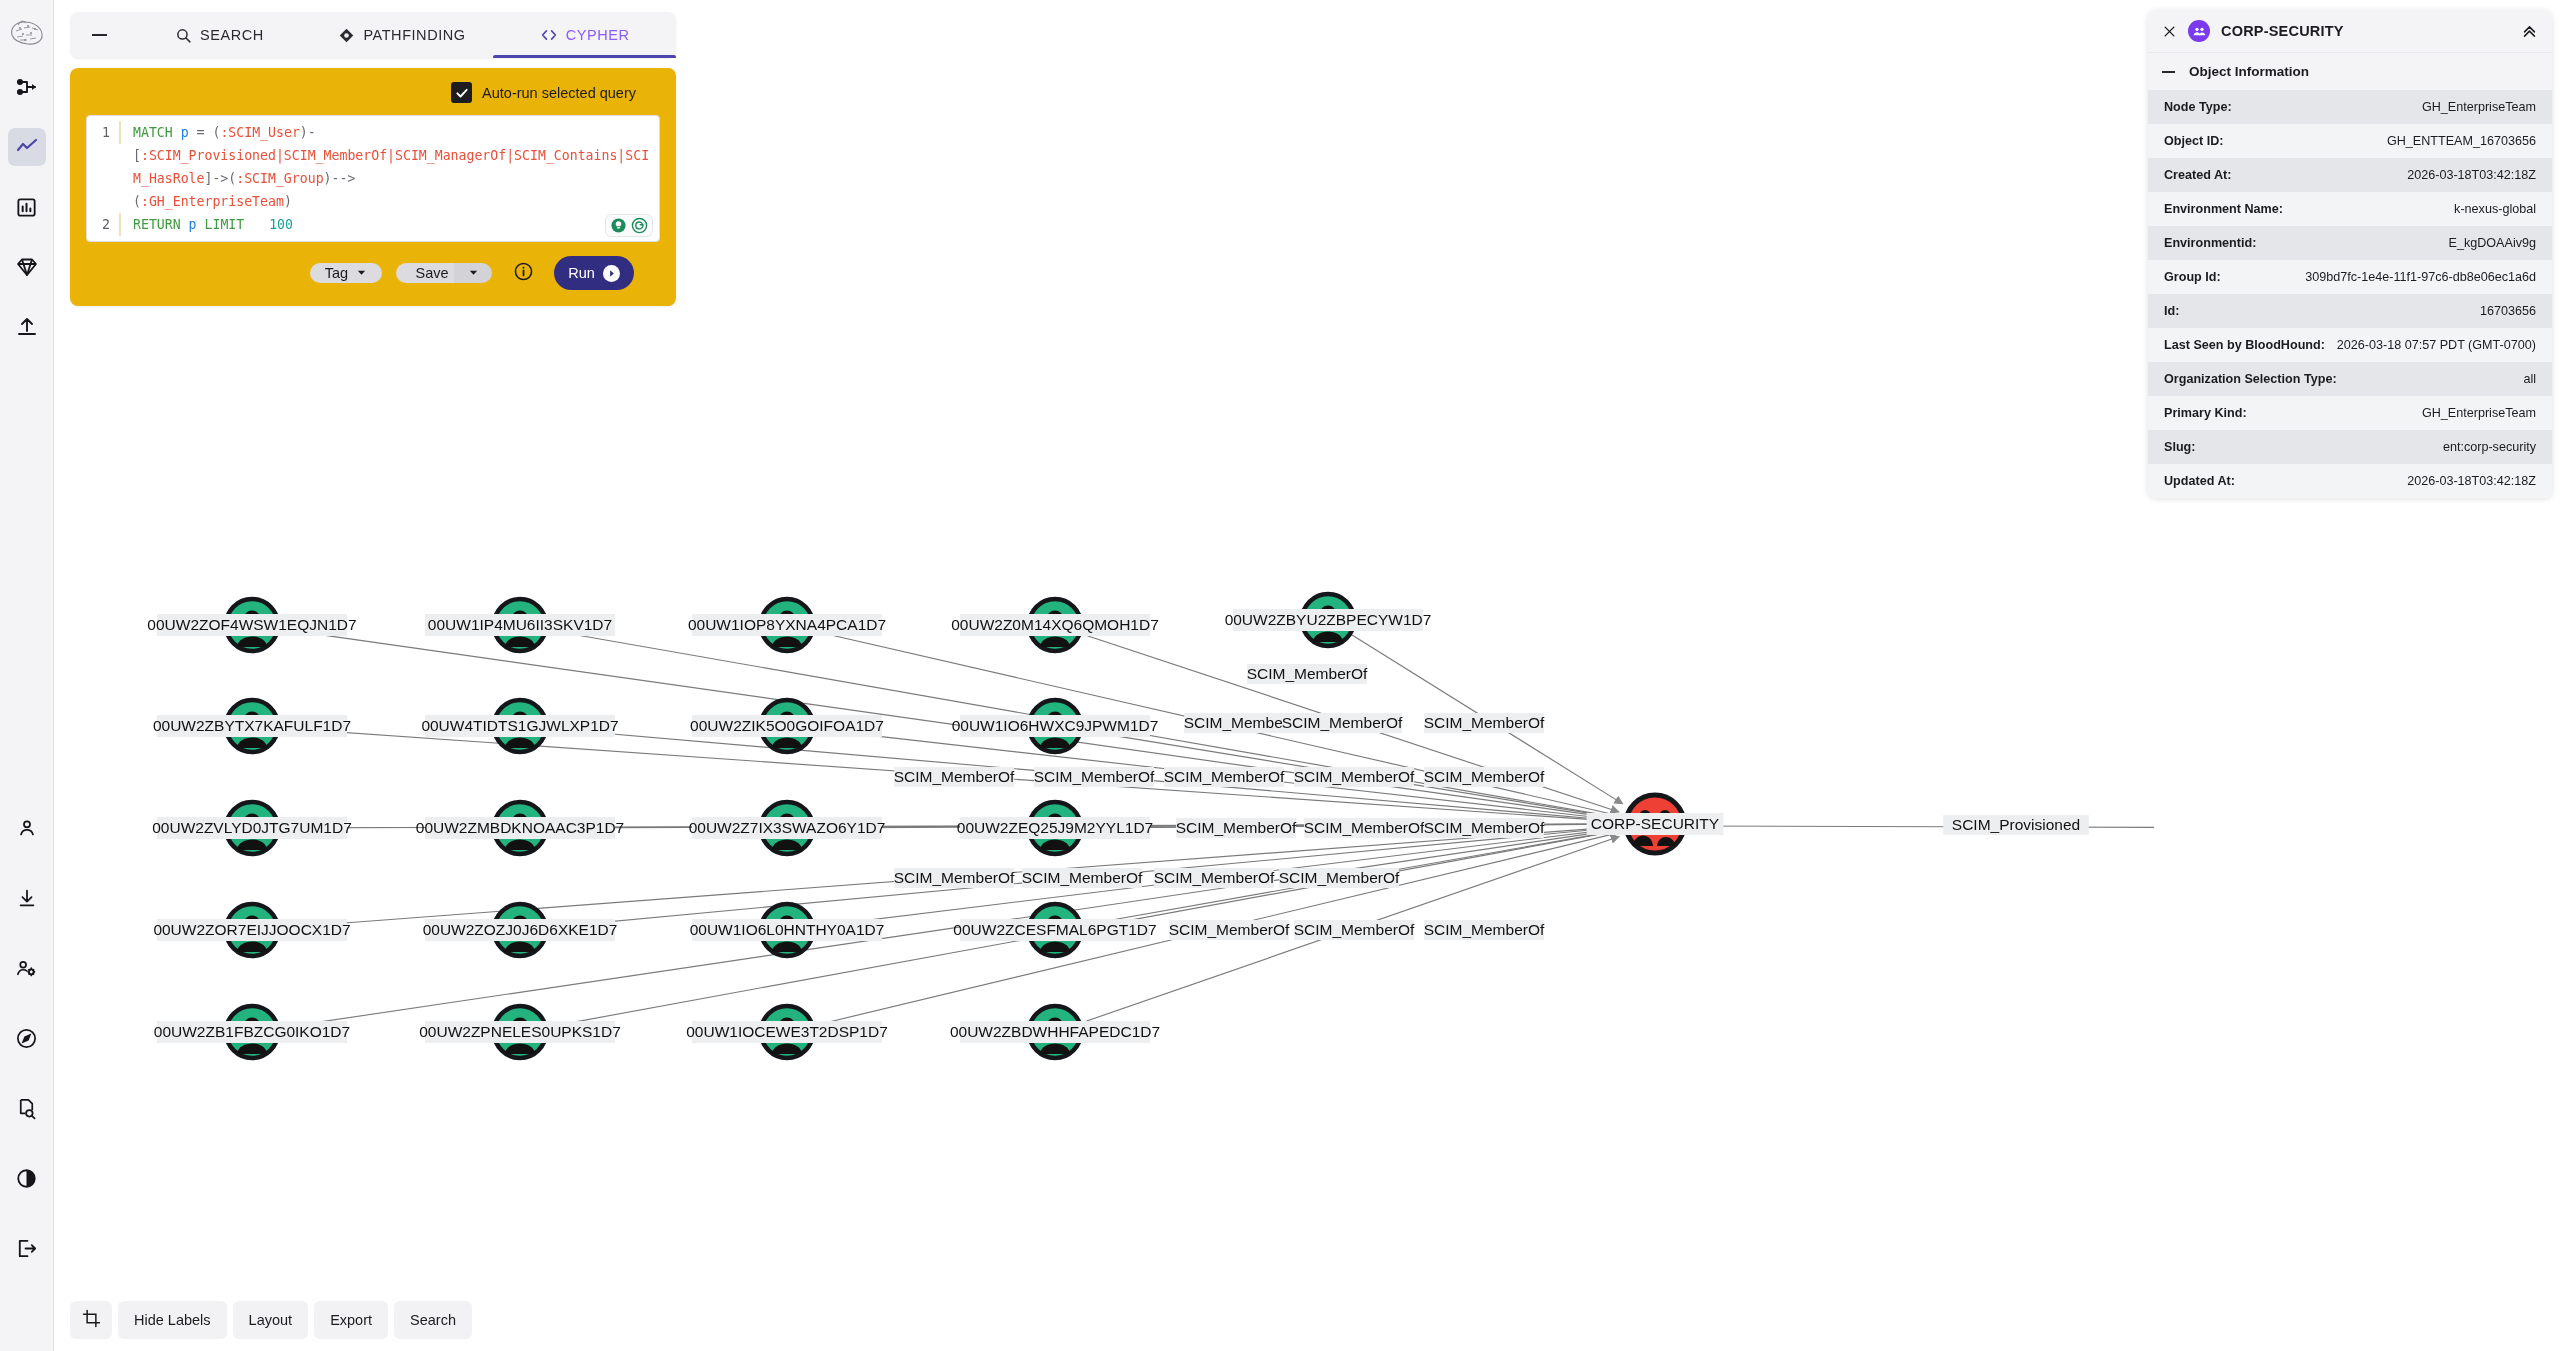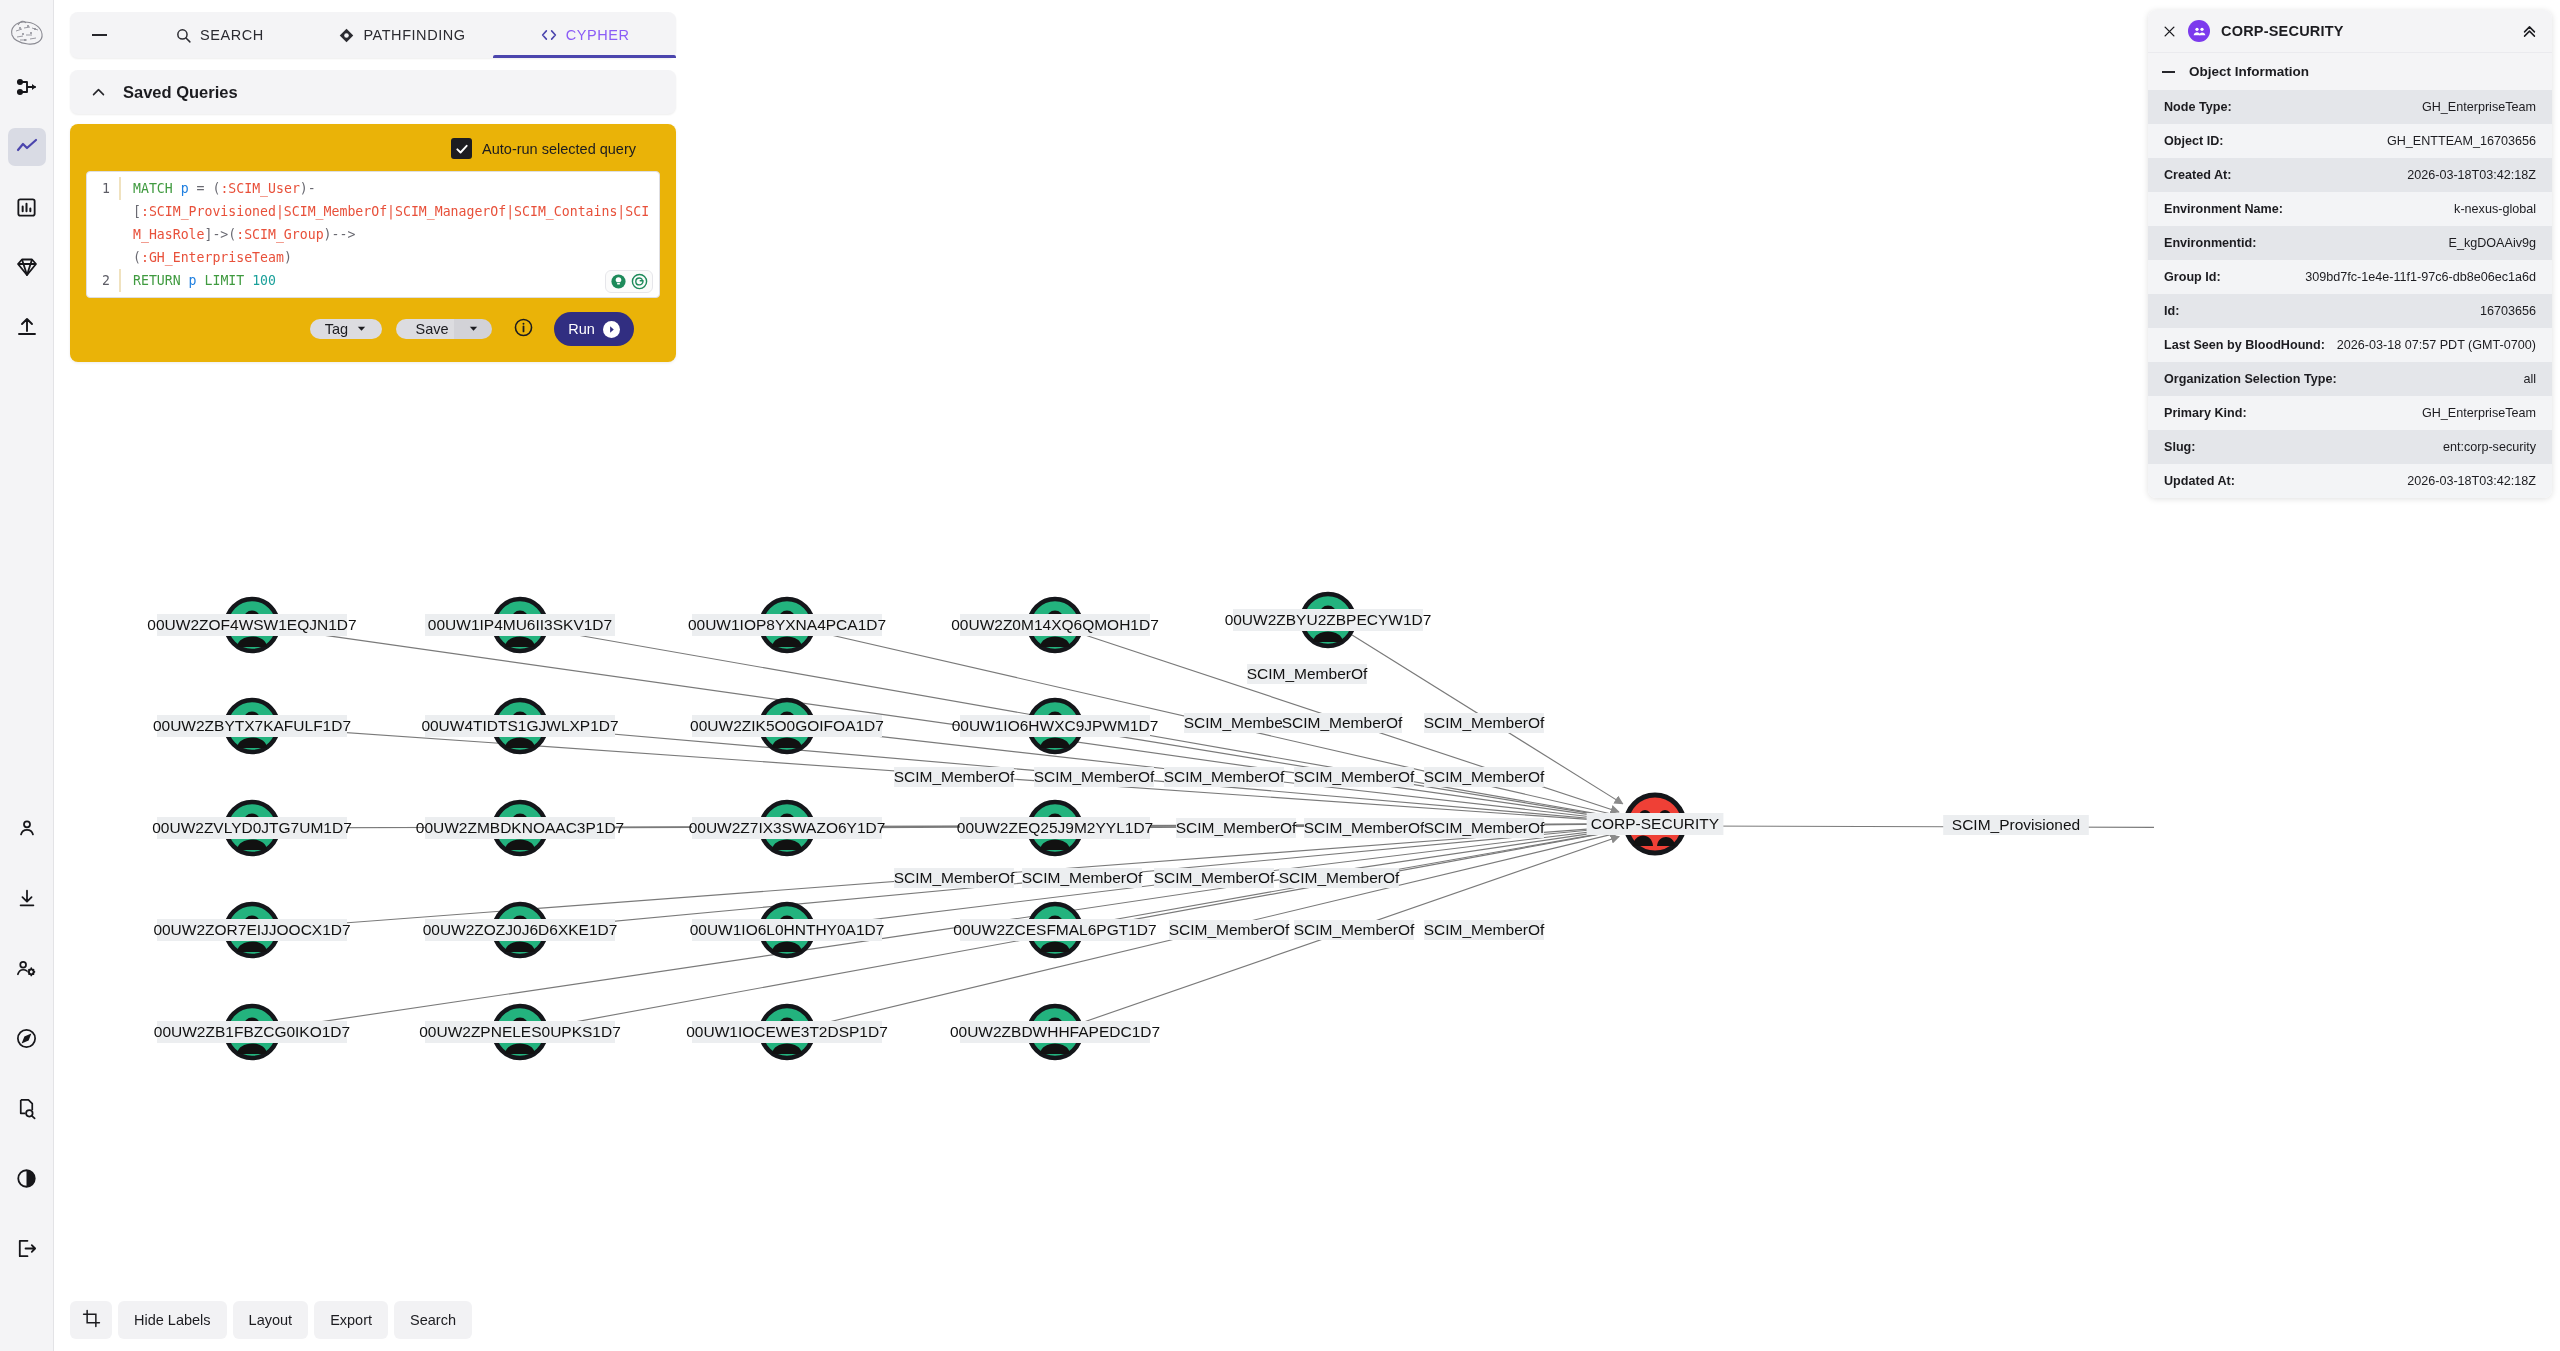--- a/index.html
+++ b/index.html
@@ -80,21 +80,21 @@
   }
   .code-line { display: flex; align-items: flex-start; font-family: "DejaVu Sans Mono", monospace; font-size: 13.2px; line-height: 23px; }
   .gutter {
     width: 34px; min-width: 34px; text-align: right; padding-right: 9px;
     color: #5d5d66; user-select: none; border-right: 2px solid #f0e2bf;
   }
   .code-content { padding-left: 12px; white-space: pre-wrap; word-break: break-word; flex: 1; padding-right: 8px;}
   .kw { color: #3f9a3f; }
   .var { color: #1f7fe0; }
   .lbl { color: #e8503a; margin-top: 48px; }
-  .num { color: #1aa09a; }
+  .num { color: #1aa09a; margin-left: 17px; }
   .pl  { color: #6a6a72; }
   .code-icons { position: absolute; right: 6px; bottom: 4px; display: flex; gap: 4px; align-items: center;
                 background: #fbfbfb; border: 1px solid #e6e6ea; border-radius: 6px; padding: 2px 4px; }
   .code-icons svg { display:block; cursor: pointer; }
 
   .btn-row { margin-top: 14px; display: flex; align-items: center; justify-content: flex-end; gap: 14px; padding-right: 26px; }
   .pill {
     background: #dcdce0; border: none; border-radius: 18px; height: 20px;
     display: flex; align-items: center; justify-content: center; gap: 8px;
     font-size: 14.5px; color: #1c1c20; cursor: pointer; font-family: inherit;
@@ -620,28 +620,20 @@
       <div class="tab active">
         <span>
           <svg width="18" height="18" viewBox="0 0 24 24" fill="none" stroke="#4b45ad" stroke-width="2.1" stroke-linecap="round" stroke-linejoin="round">
             <path d="M8.5 6.5 L3.5 12 L8.5 17.5 M15.5 6.5 L20.5 12 L15.5 17.5"></path>
           </svg>
         </span>
         <span>CYPHER</span>
       </div>
     </div>
 
-    <div class="saved-header">
-      <span class="chev">
-        <svg width="17" height="17" viewBox="0 0 24 24" fill="none" stroke="#26262b" stroke-width="2.2" stroke-linecap="round" stroke-linejoin="round">
-          <path d="M5 15 L12 8 L19 15"></path>
-        </svg>
-      </span>
-      <span class="saved-title">Saved Queries</span>
-    </div>
 
     <div class="editor-card">
       <div class="autorun-row">
         <span class="checkbox">
           <svg width="14" height="14" viewBox="0 0 24 24" fill="none" stroke="#ffffff" stroke-width="3.2" stroke-linecap="round" stroke-linejoin="round">
             <path d="M4 12.5 L9.5 18 L20 6.5"></path>
           </svg>
         </span>
         <span class="autorun-label">Auto-run selected query</span>
       </div>

